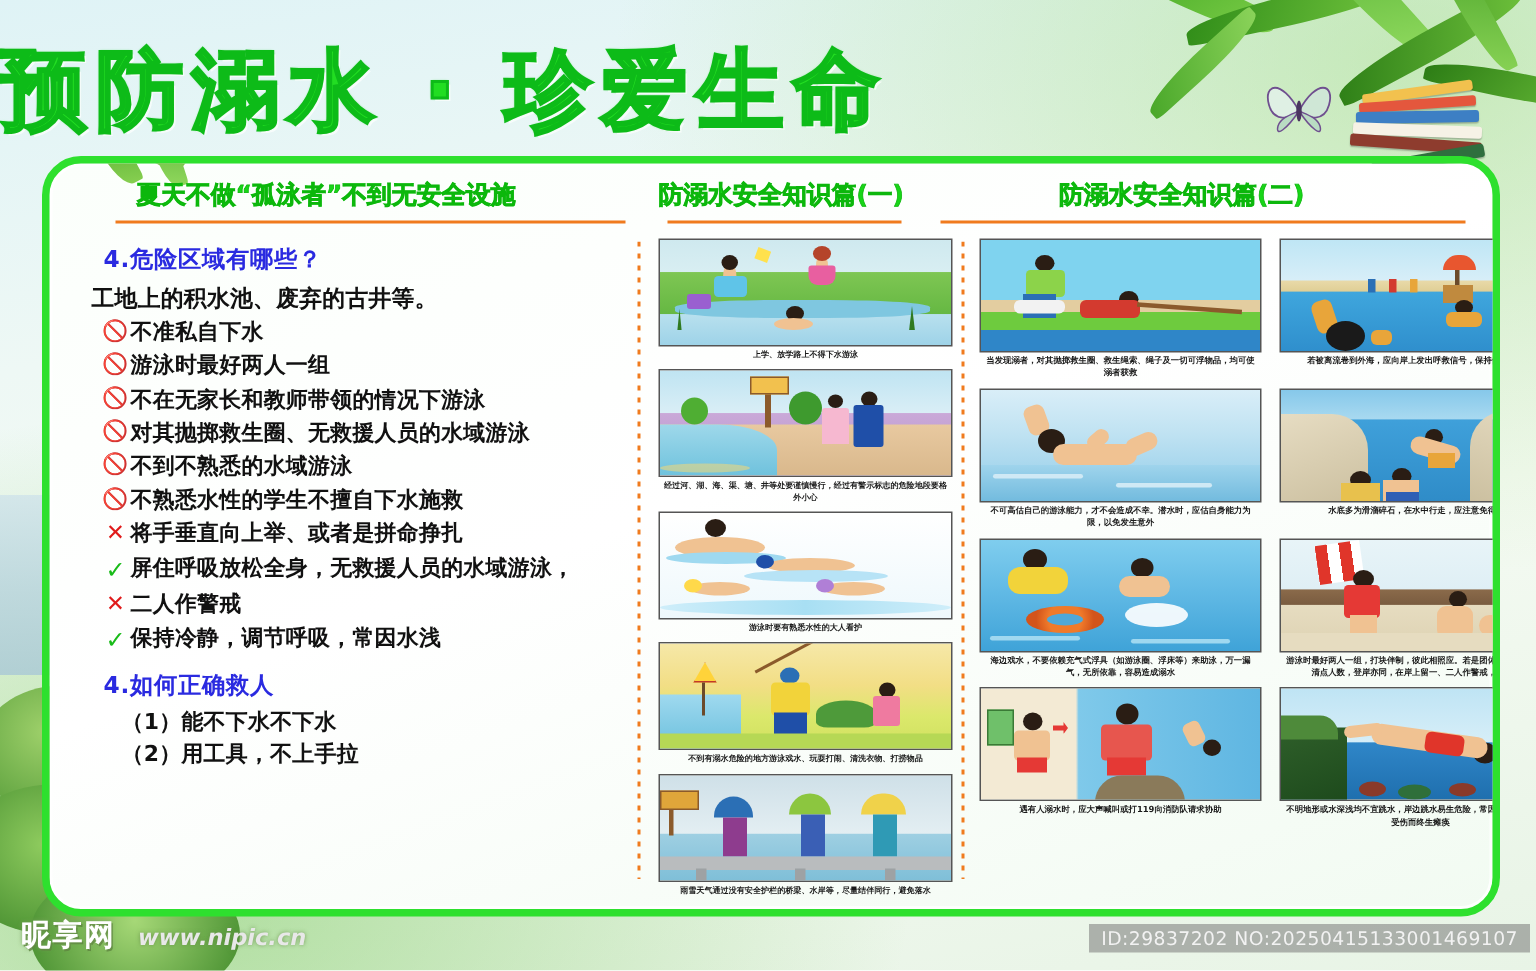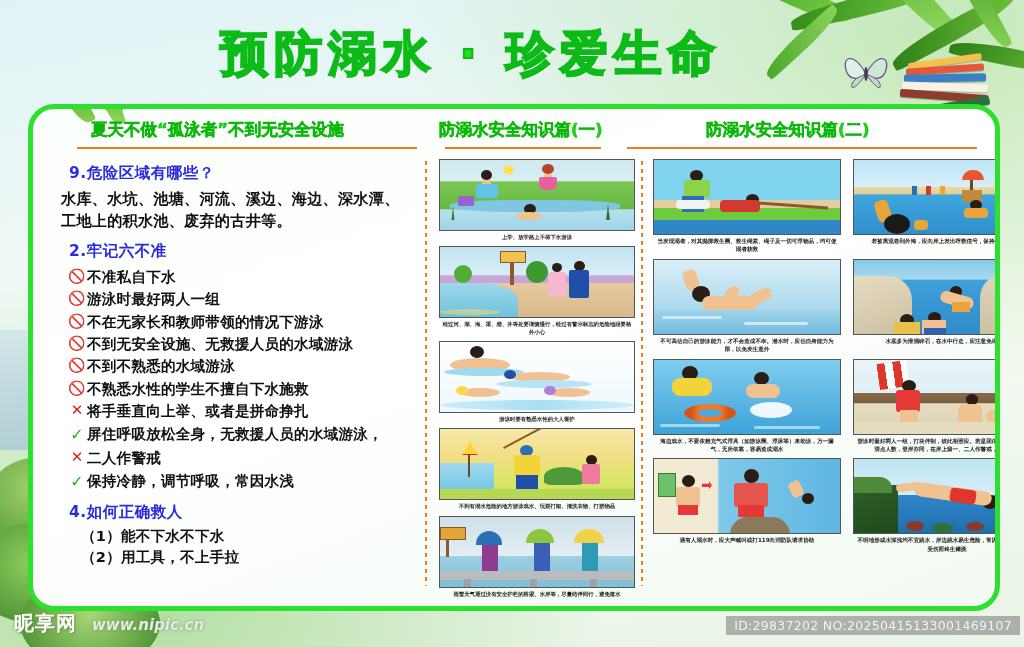--- a/index.html
+++ b/index.html
@@ -26,23 +26,23 @@
 
   
   .lotus { position: absolute; left: -20px; bottom: -10px; width: 200px; height: 230px; pointer-events: none; }
   .lotus-leaf { position: absolute; border-radius: 50%; }
   .river { position:absolute; left:0; top:330px; width:80px; height:120px;
      background: linear-gradient(180deg,#cfe3ea 0%, #b9d4df 50%, #a9c8d6 100%); opacity:.8;}
 
   
   .title {
     position: absolute; top: 22px; left: 0; right: 0;
-    text-align: center;
+    text-align: left;
     font-family: "DejaVu Sans", "Liberation Sans", sans-serif;
-    font-size: 48px; font-weight: 900; letter-spacing: 6px;
+    font-size: 58px; font-weight: 900; letter-spacing: 6px;
     color: #22dd22;
     -webkit-text-stroke: 2px #0dbb18;
     text-shadow: 2px 2px 0 rgba(255,255,255,.7), 0 0 2px #14cc1a;
     padding-right: 82px;
     white-space: nowrap;
   }
 
   
   .panel {
     position: absolute; left: 28px; top: 104px; right: 24px; bottom: 36px;
@@ -194,40 +194,38 @@
       <div class="head-rule" style="left:44px;top:28px;width:340px;"></div>
       <div class="head-rule" style="left:412px;top:28px;width:156px;"></div>
       <div class="head-rule" style="left:594px;top:28px;width:350px;"></div>
     </div>
 
     <div class="vdivider" style="left:392px;"></div>
     <div class="vdivider" style="left:608px;"></div>
 
     <div class="left-col">
 
-      <div class="sec-title first">9.危险区域有哪些？</div>
-      <div class="body-line">水库、水坑、池塘、河流、溪边、海边、深水潭、</div>
+      <div class="sec-title first">4.危险区域有哪些？</div>
       <div class="body-line">工地上的积水池、废弃的古井等。</div>
 
-      <div class="sec-title">2.牢记六不准</div>
       <div class="bullet-row">
           <span class="mark ban">🚫</span>
           <span class="txt">不准私自下水</span>
         </div>
       <div class="bullet-row">
           <span class="mark ban">🚫</span>
           <span class="txt">游泳时最好两人一组</span>
         </div>
       <div class="bullet-row">
           <span class="mark ban">🚫</span>
           <span class="txt">不在无家长和教师带领的情况下游泳</span>
         </div>
       <div class="bullet-row">
           <span class="mark ban">🚫</span>
-          <span class="txt">不到无安全设施、无救援人员的水域游泳</span>
+          <span class="txt">对其抛掷救生圈、无救援人员的水域游泳</span>
         </div>
       <div class="bullet-row">
           <span class="mark ban">🚫</span>
           <span class="txt">不到不熟悉的水域游泳</span>
         </div>
       <div class="bullet-row">
           <span class="mark ban">🚫</span>
           <span class="txt">不熟悉水性的学生不擅自下水施救</span>
         </div>
 

